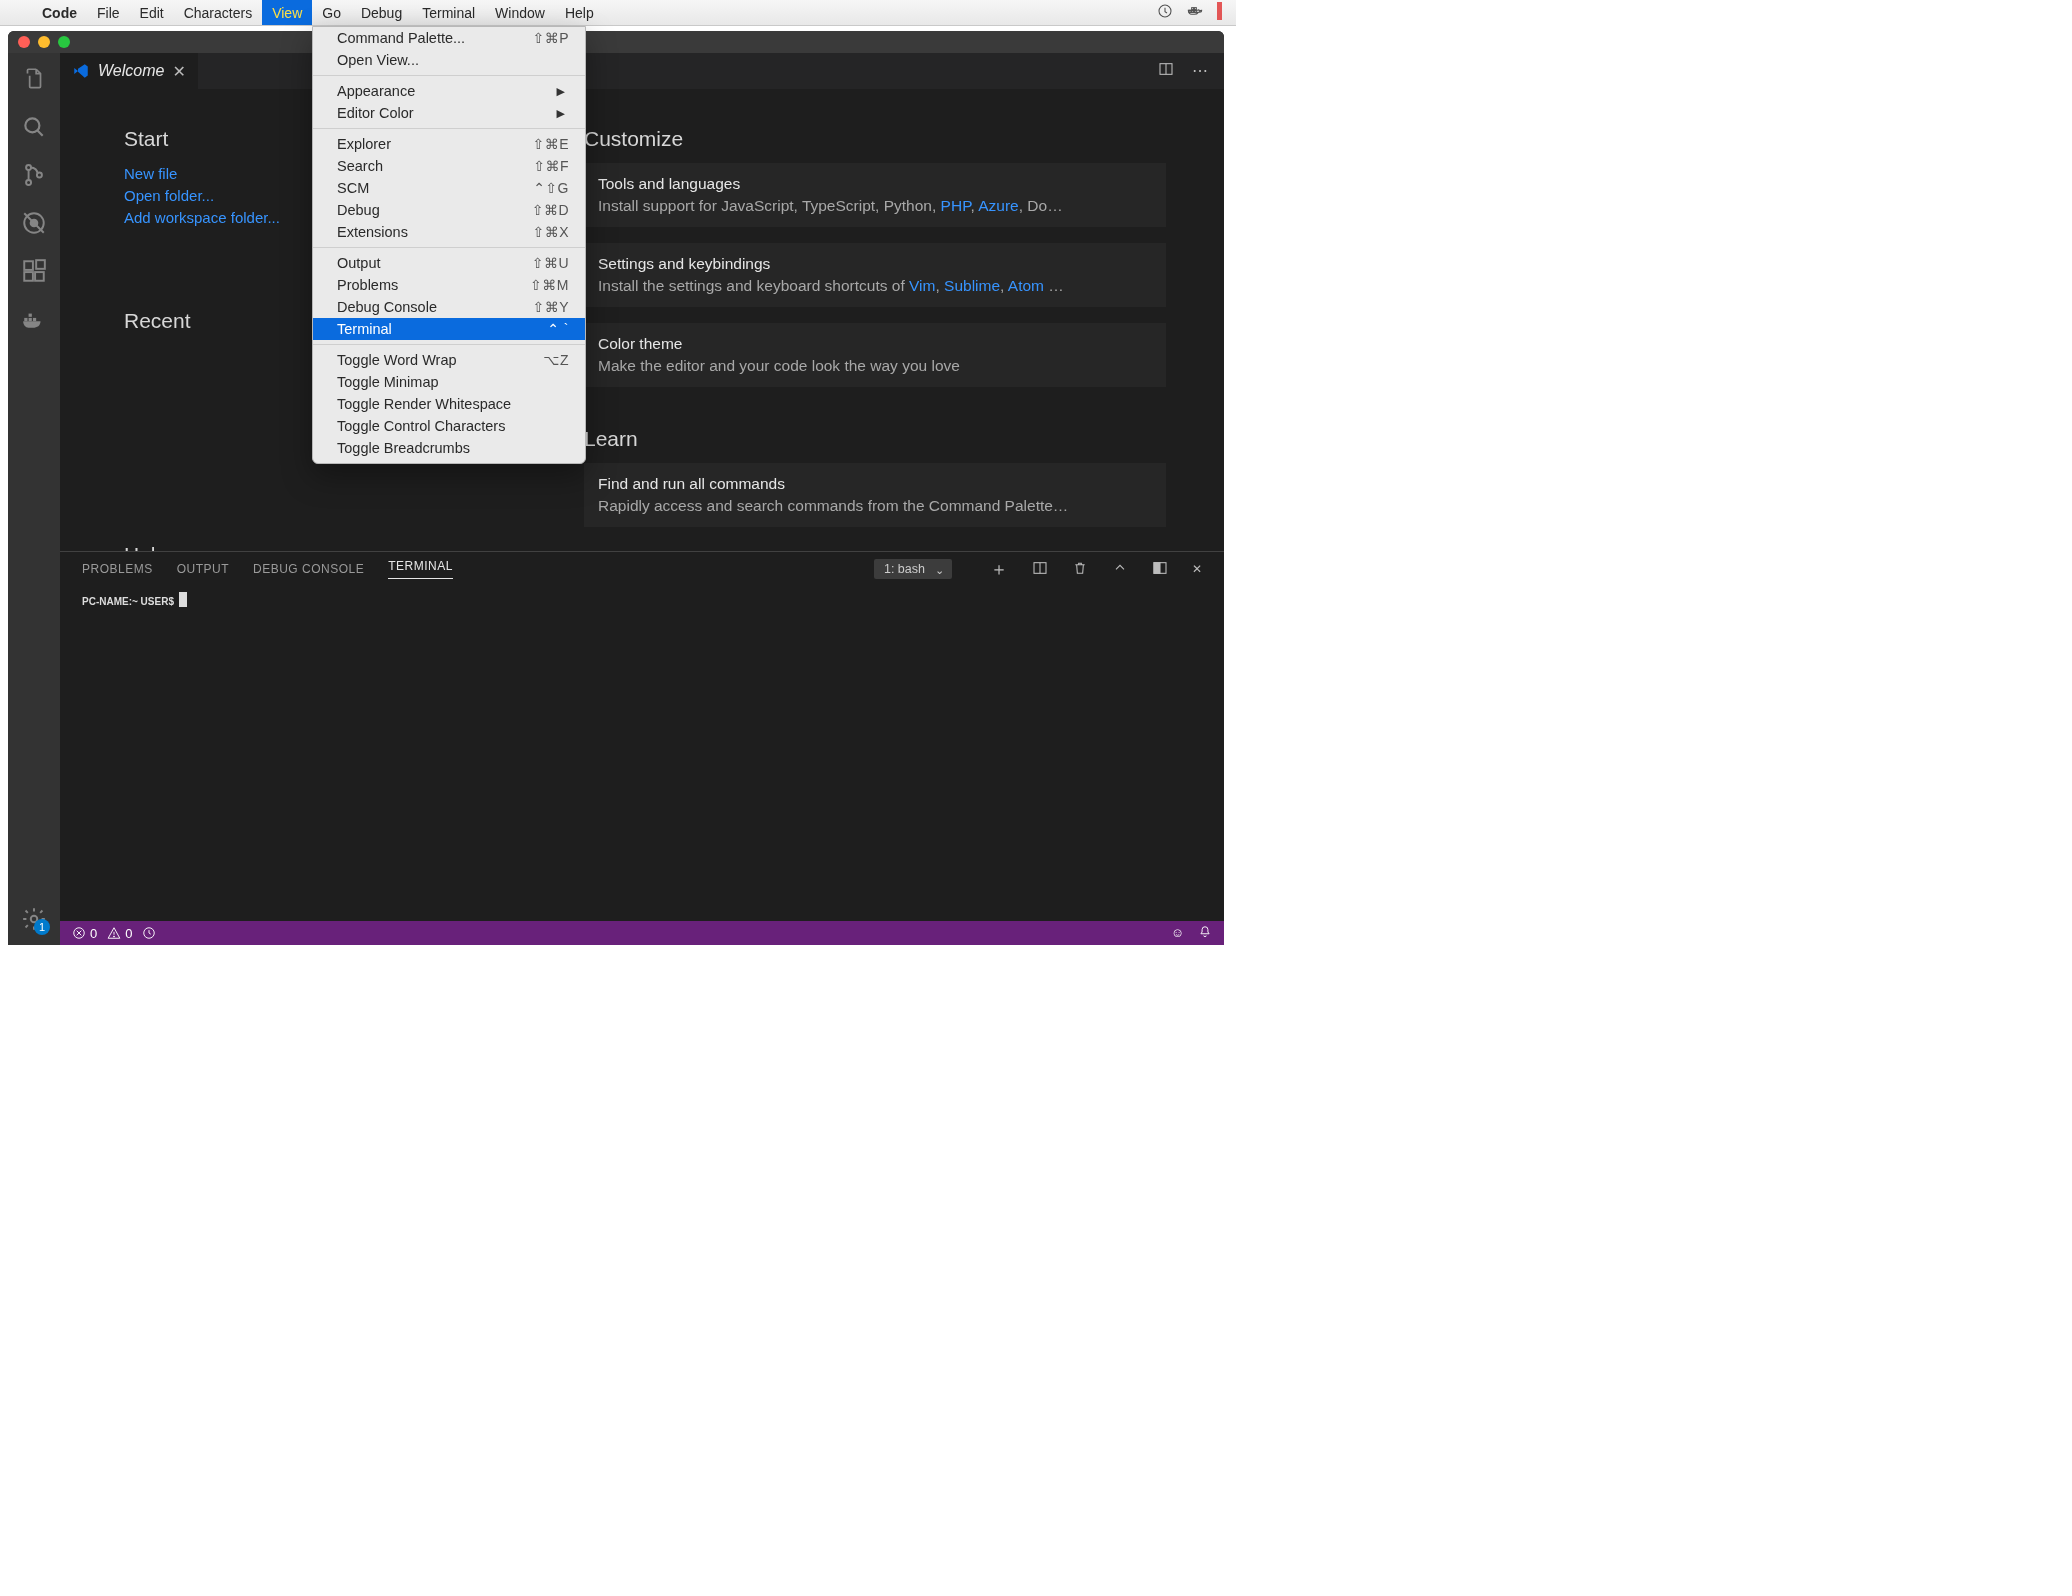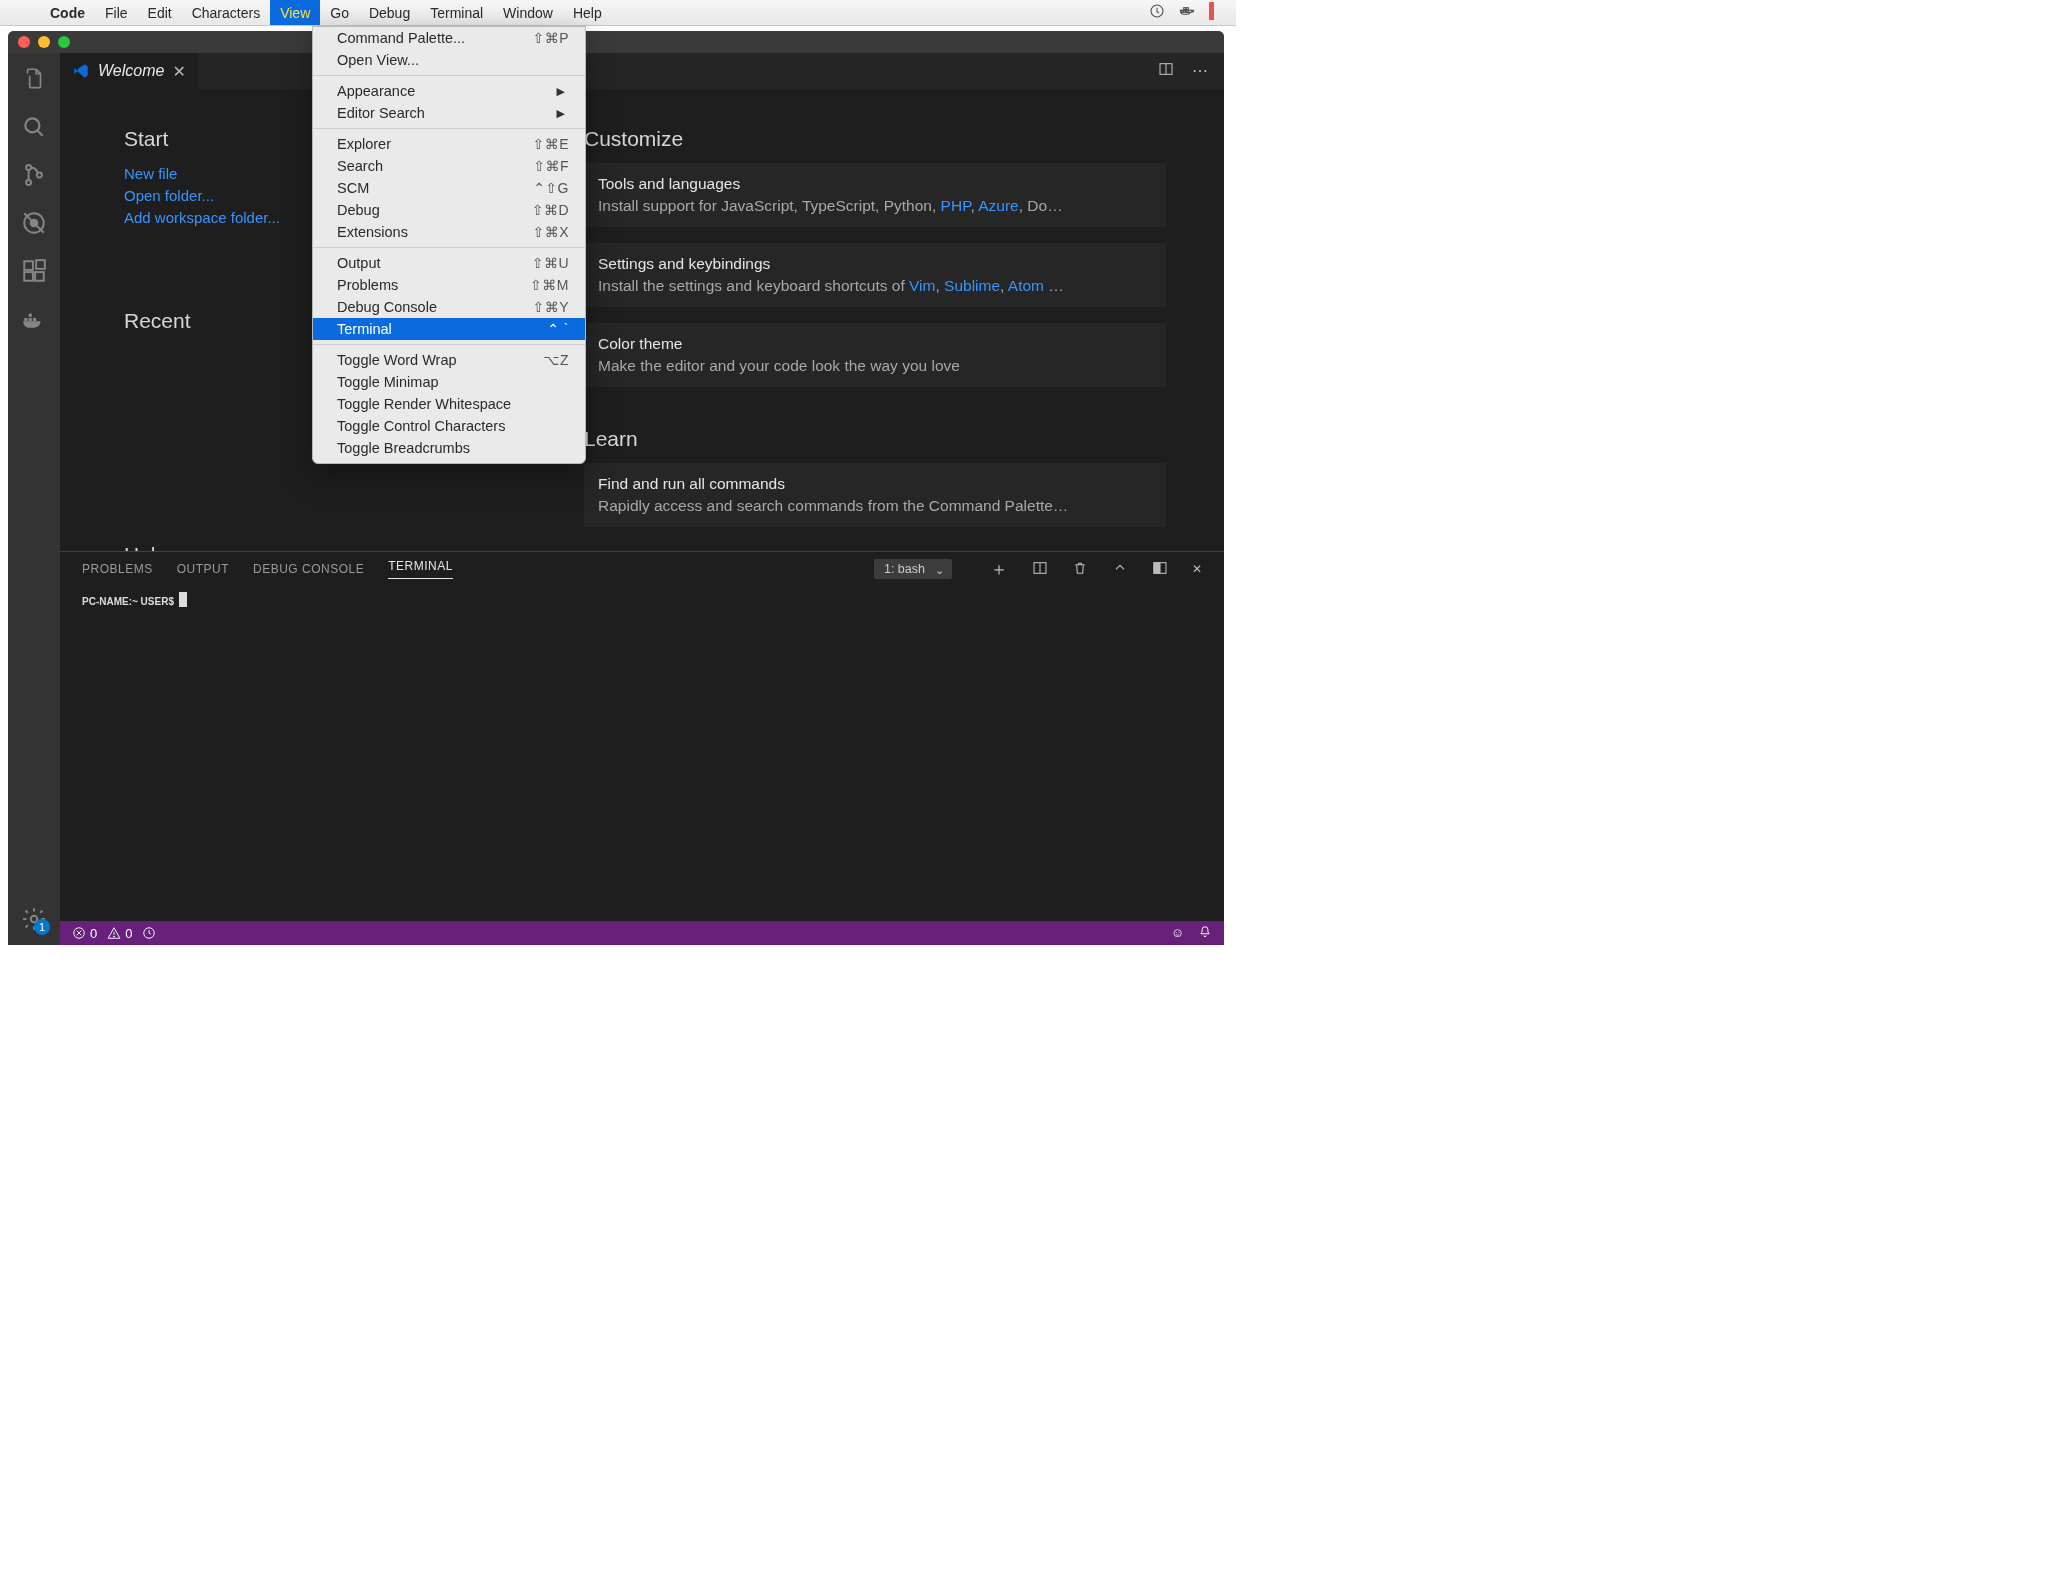--- a/index.html
+++ b/index.html
@@ -1,19 +1,19 @@
 <!DOCTYPE html>
 <html><head>
 <meta charset="utf-8">
 <style>
   * { margin:0; padding:0; box-sizing:border-box; font-family:-apple-system,BlinkMacSystemFont,"Segoe UI",Helvetica,Arial,sans-serif; }
   body { width:1236px; height:946px; background:#fff; overflow:hidden; }
 
   
-  .mac-menubar { height:26px; background:linear-gradient(#f6f6f6,#e8e8e8); border-bottom:1px solid #c9c9c9; display:flex; align-items:center; font-size:14px; color:#2a2a2a; padding:0 16px; position:relative; }
+  .mac-menubar { height:26px; background:linear-gradient(#f6f6f6,#e8e8e8); border-bottom:1px solid #c9c9c9; display:flex; align-items:center; font-size:14px; color:#2a2a2a; padding:0 8px; position:relative; }
   .mac-menubar .apple { font-size:15px; padding:0 12px; }
   .mac-menubar .app-name { font-weight:700; padding:0 10px; }
   .mac-menubar .menu { padding:0 10px; height:100%; display:flex; align-items:center; }
   .mac-menubar .menu.active { background:#0a6bde; color:#fde047; }
   .mac-menubar .tray { margin-left:auto; display:flex; align-items:center; gap:14px; padding-right:6px;}
   .mac-menubar .tray .tray-icon { opacity:.8; }
 
   
   .dropdown { position:absolute; top:26px; left:312px; width:274px; background:#eaeaea; border:1px solid #b8b8b8; border-radius:0 0 6px 6px; box-shadow:0 12px 30px rgba(0,0,0,.35); font-size:14.5px; color:#2a2a2a; z-index:50; padding-bottom:4px;}
   .dropdown .dd-item { display:flex; justify-content:space-between; align-items:center; padding:1.5px 16px 1.5px 24px; height:22px; }
@@ -116,21 +116,21 @@
     <div class="dd-item">
       <span>Open View...</span>
       <span class="sc"></span>
     </div>
     <hr>
     <div class="dd-item">
       <span>Appearance</span>
       <span class="arrow">▶</span>
     </div>
     <div class="dd-item">
-      <span>Editor Search</span>
+      <span>Editor Color</span>
       <span class="arrow">▶</span>
     </div>
     <hr>
     <div class="dd-item">
       <span>Explorer</span>
       <span class="sc">⇧⌘E</span>
     </div>
     <div class="dd-item">
       <span>Search</span>
       <span class="sc">⇧⌘F</span>

